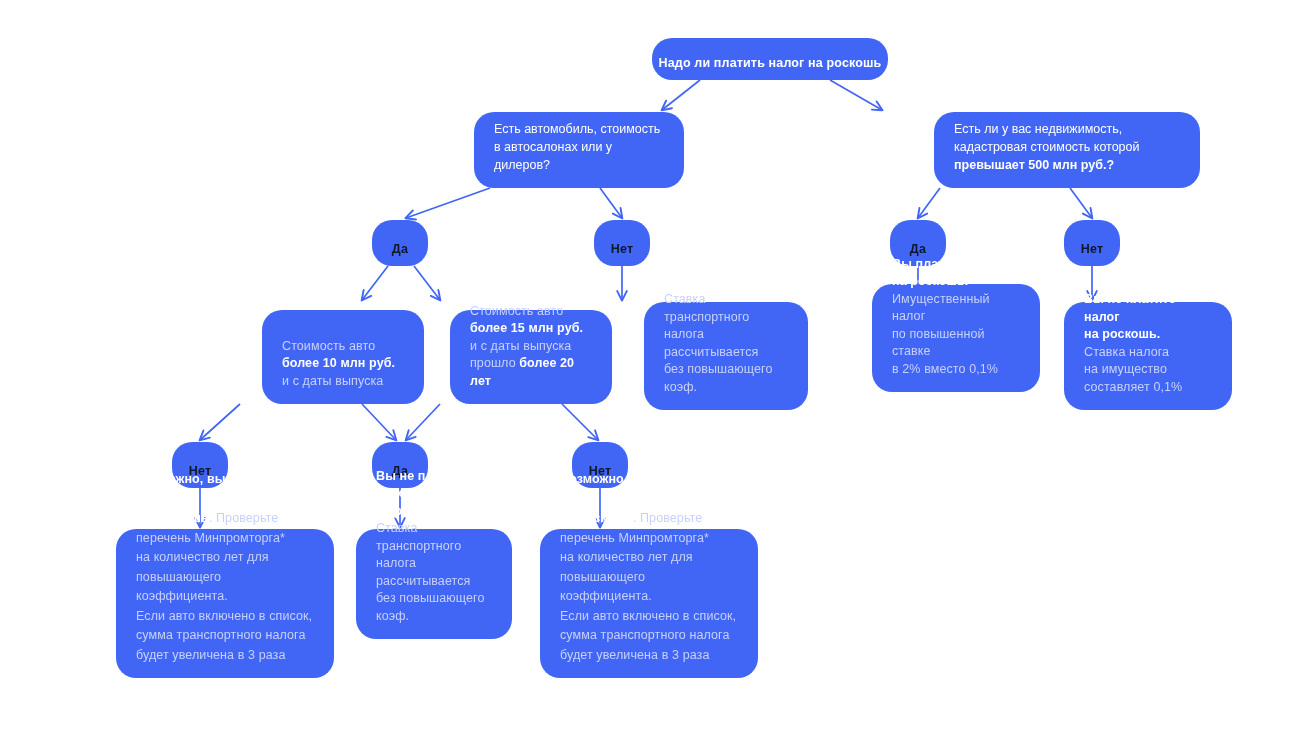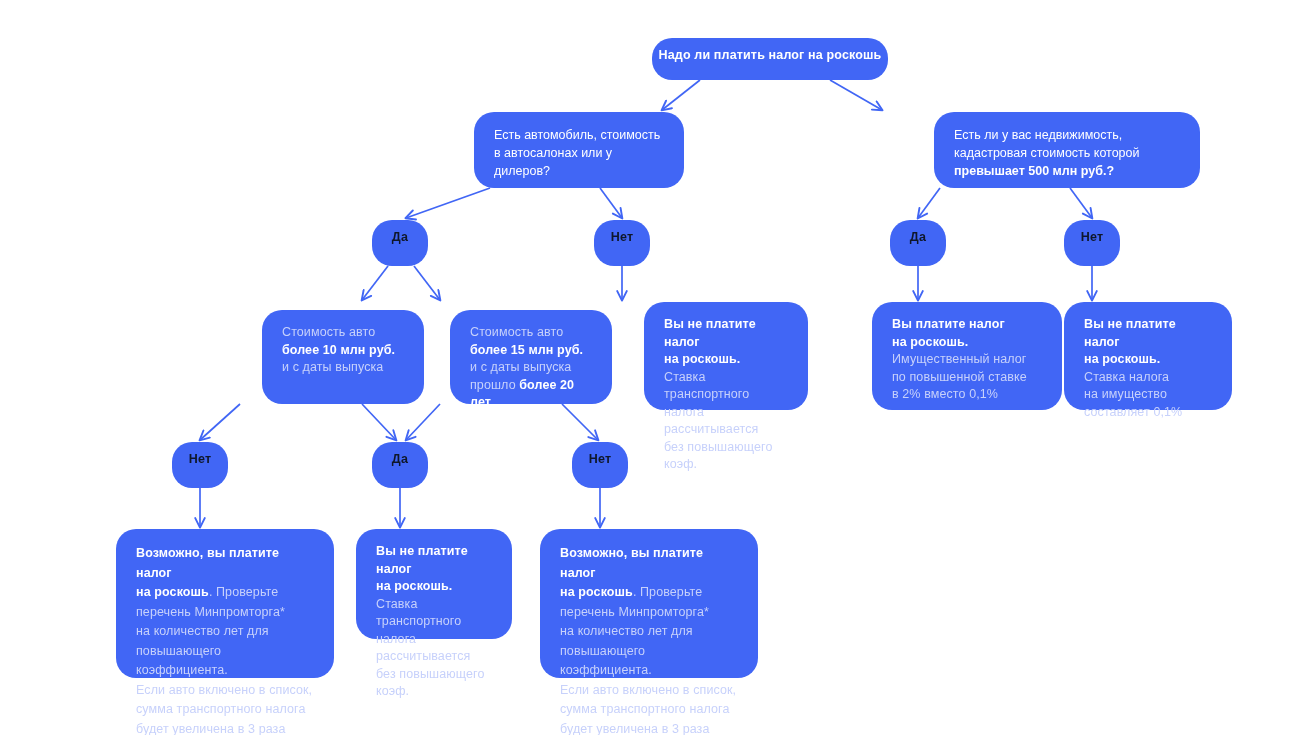--- a/index.html
+++ b/index.html
@@ -25,21 +25,21 @@
     height: 735px;
     pointer-events: none;
   }
   .node {
     position: absolute;
     box-sizing: border-box;
     background: #4166f5;
     border-radius: 20px;
     color: #ffffff;
     display: flex;
-    align-items: flex-start;
+    align-items: flex-end;
     z-index: 2;
   }
   .node.pad-lg {
     padding: 14px 18px 14px 20px;
     margin-left: 34px;
   }
   .node.pad-sm {
     padding: 10px 12px;
     justify-content: center;
   }
@@ -174,21 +174,21 @@
   <div class="node pad-lg" style="left:610px; top:302px; width:164px; height:108px;">
     <div>
       <div class="node-text"><b>Вы не платите налог
 на роскошь.</b></div>
       <div class="node-text">Ставка транспортного
 налога рассчитывается
 без повышающего коэф.</div>
     </div>
   </div>
 
-  <div class="node pad-lg" style="left:838px; top:302px; width:190px; height:108px;">
+  <div class="node pad-lg" style="left:838px; top:284px; width:168px; height:108px;">
     <div>
       <div class="node-text"><b>Вы платите налог
 на роскошь.</b></div>
       <div class="node-text">Имущественный налог
 по повышенной ставке
 в 2% вместо 0,1%</div>
     </div>
   </div>
 
   <div class="node pad-lg" style="left:1030px; top:302px; width:168px; height:108px;">

